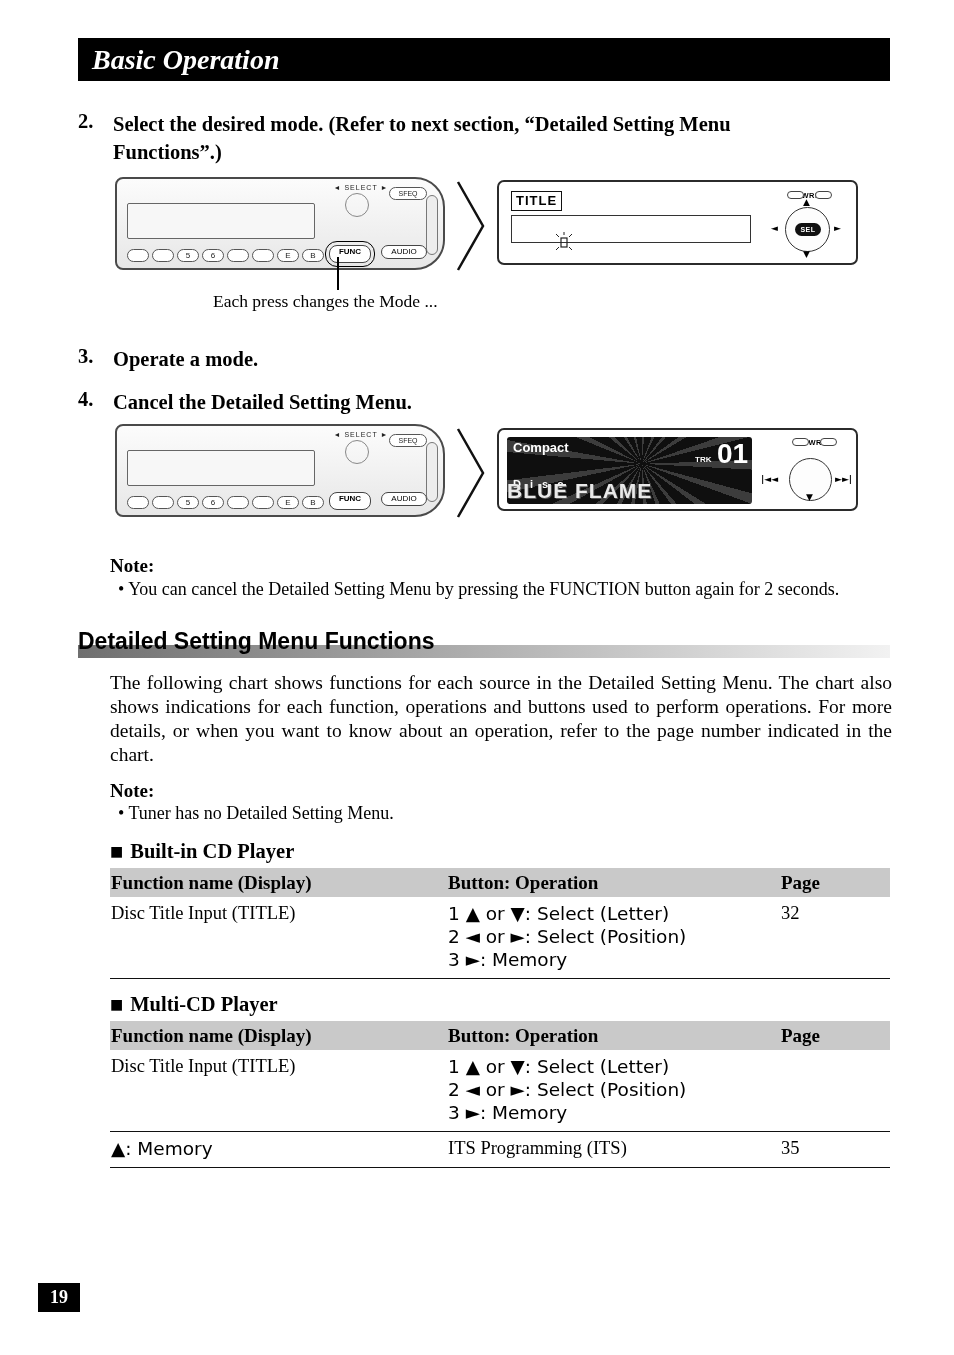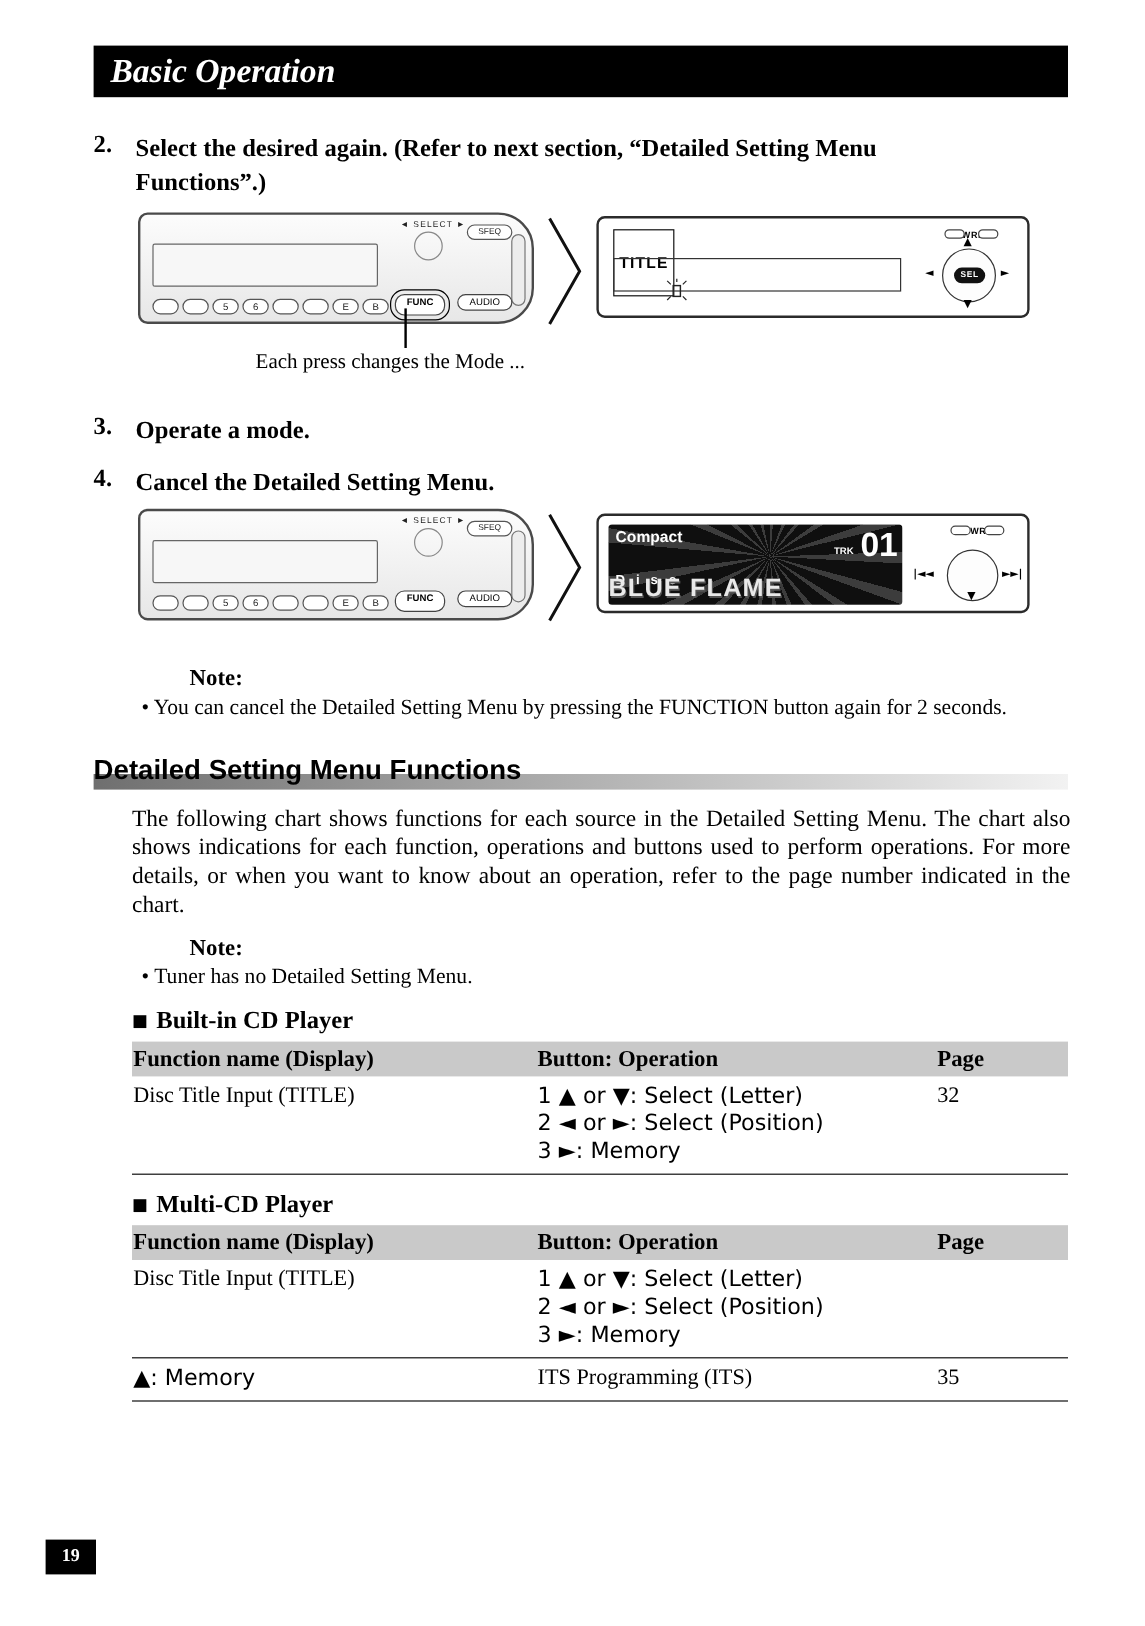--- a/index.html
+++ b/index.html
@@ -34,21 +34,21 @@
              font:8px/12px "Liberation Sans",sans-serif; font-weight:bold; text-align:center; background:#fff; }
   .fp-func.boxed { outline:1px solid #000; outline-offset:3px; }
   .fp-audio { position:absolute; left:264px; top:66px; width:46px; height:14px; border:1px solid #444; border-radius:8px;
               font:8px/12px "Liberation Sans",sans-serif; text-align:center; background:#fff; }
 
   
   .big-arrow { position:absolute; }
 
   
   .disp { position:absolute; border:2px solid #2b2b2b; border-radius:7px; background:#fff; }
-  .d1-title { position:absolute; left:12px; top:9px; border:1.5px solid #111; padding:18px 4px;
+  .d1-title { position:absolute; left:12px; top:9px; border:1.5px solid #111; padding:0 4px;
               font:bold 13px/18px "Liberation Sans",sans-serif; letter-spacing:1px; }
   .d1-input { position:absolute; left:12px; top:33px; width:240px; height:28px; border:1.5px solid #333; }
   .blink { position:absolute; left:54px; top:50px; }
   .pwrfl { position:absolute; font:bold 7.5px "Liberation Sans",sans-serif; letter-spacing:.5px;margin-left:42px; }
   .pill { position:absolute; width:17px; height:8px; border:1px solid #444; border-radius:4px; background:#fff; }
   .dpad { position:absolute; border:1.5px solid #333; border-radius:50%; background:#fdfdfd; }
   .sel-center { position:absolute; background:#111; color:#fff; border-radius:7px;
                 font:bold 7px/13px "Liberation Sans",sans-serif; text-align:center; letter-spacing:.5px; }
   .tri { position:absolute; font-size:9px; font-family:"DejaVu Sans","Liberation Sans",sans-serif; }
 
@@ -61,21 +61,21 @@
   .d2-num { position:absolute; left:210px; top:1px; font:bold 28px "Liberation Sans",sans-serif; }
   .d2-song { position:absolute; left:0; right:0; top:42px; 
              font:bold 21px "Liberation Sans",sans-serif; letter-spacing:1px; color:#e9e9e9; text-shadow:1px 1px 0 #555; }
   .seek { position:absolute; font:bold 9px "DejaVu Sans","Liberation Sans",sans-serif; }
 
   
   .connector { position:absolute; width:1.5px; background:#000; }
   .fig-caption { position:absolute; font-size:17.5px; }
 
   
-  .note-label { position:absolute; font-weight:bold; font-size:19px;margin-left:48px; }
+  .note-label { position:absolute; font-weight:bold; font-size:19px; }
   .note-text { position:absolute; font-size:18px; }
 
   
   .section-head { position:absolute; height:34px; }
   .section-head .grad { position:absolute; left:0; right:0; bottom:1px; height:13px;
                         background:linear-gradient(to right,#6f6f6f,#f2f2f2); }
   .section-head .txt { position:relative; font-family:"Liberation Sans",sans-serif; font-weight:bold;
                        font-size:23px; line-height:32px; }
 
   .body-par { position:absolute; font-size:19.5px; line-height:24px; text-align:justify; }
@@ -86,30 +86,30 @@
   .tbl { position:absolute; width:780px; font-size:18.5px; }
   .t-head { display:grid; grid-template-columns:337px 333px 1fr; background:#c9c9c9; height:29px;
             align-items:center; font-weight:bold; font-size:19px; }
   .t-row { display:grid; grid-template-columns:337px 333px 1fr; border-bottom:1.5px solid #111;
            padding:5px 0 7px; line-height:23px; }
   .t-head > div, .t-row > div { padding-left:1px; }
   .tri-inline { font-family:"DejaVu Sans","Liberation Serif",serif; }
 
   
   .pagebox { position:absolute; left:38px; top:1283px; width:42px; height:29px; background:#000; color:#fff;
-             font-weight:bold; font-size:15px; line-height:29px; text-align:center; }
+             font-weight:bold; font-size:18px; line-height:29px; text-align:center; }
 </style>
 </head>
 <body>
 
 <div class="banner">Basic Operation</div>
 
 <div class="step" style="left:78px; top:110px;">
   <div class="step-num">2.</div>
-  <div class="step-text">Select the desired again. (Refer to next section, “Detailed Setting Menu Functions”.)</div>
+  <div class="step-text">Select the desired mode. (Refer to next section, “Detailed Setting Menu Functions”.)</div>
 </div>
 
 <div class="fp" style="left:115px; top:177px;">
   <div class="fp-select">◄ SELECT ►</div>
   <div class="fp-selcirc"></div>
   <div class="fp-sfeq">SFEQ</div>
   <div class="fp-lcd"></div>
   <div class="fp-knob"></div>
   <div class="fp-btnrow">
     <span class="fp-btn"></span>

